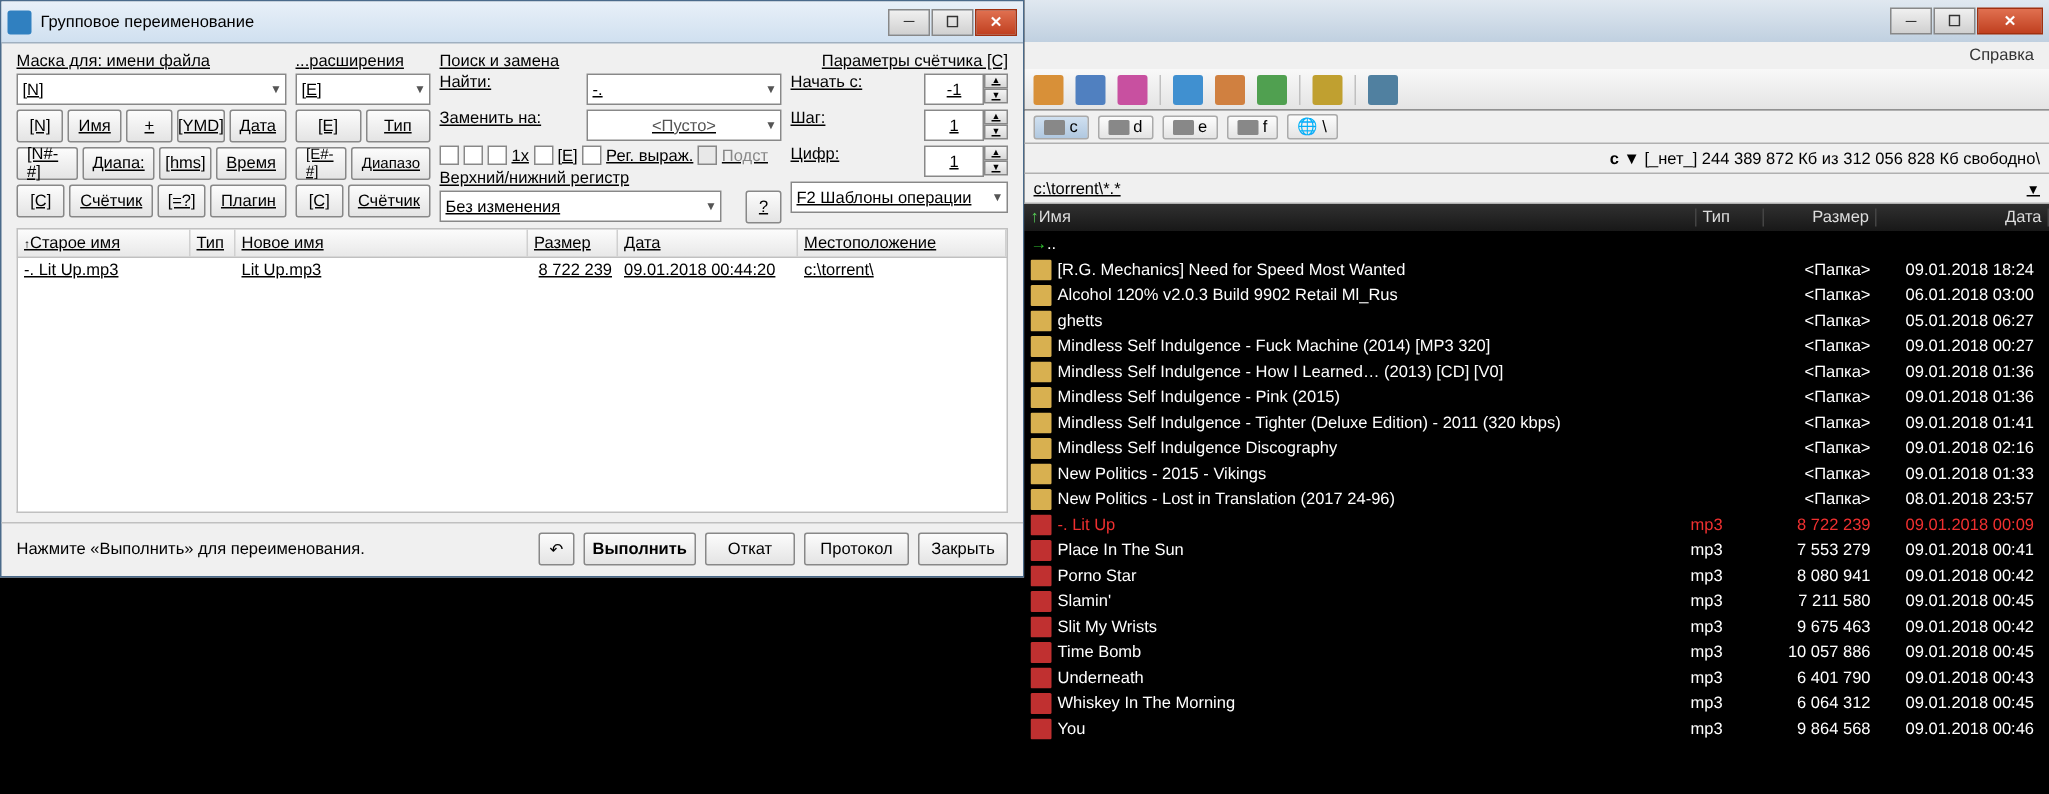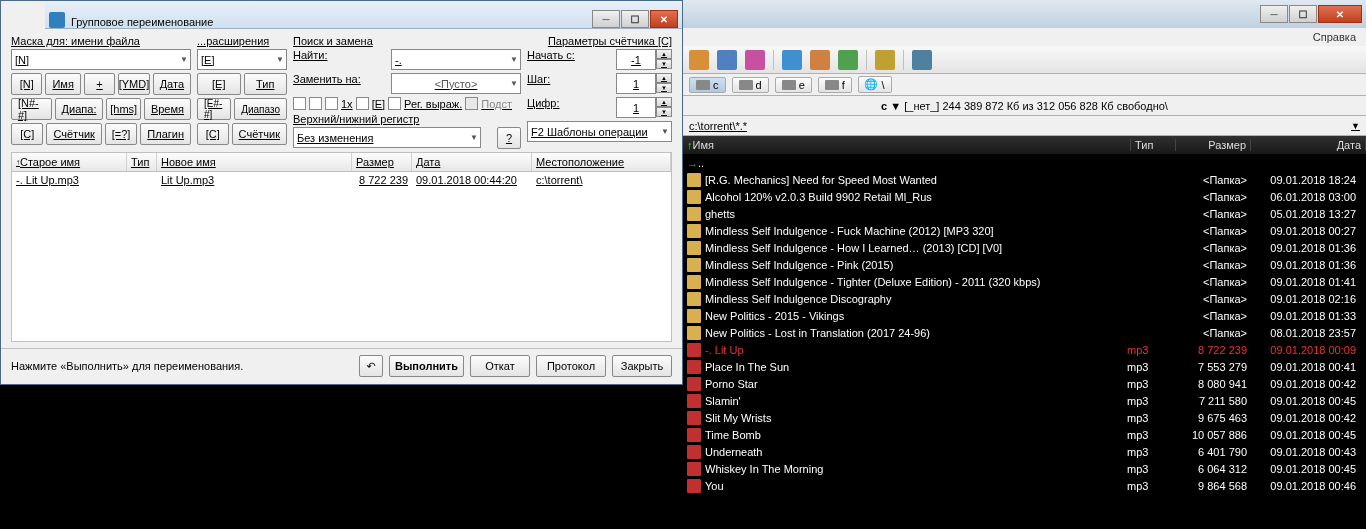--- a/index.html
+++ b/index.html
@@ -1,20 +1,20 @@
 <!DOCTYPE html>
 <html><head>
 <meta charset="utf-8">
 <style>
 * { margin: 0; padding: 0; box-sizing: border-box; font-family: Tahoma, sans-serif; font-size: 11px; }
 body { width: 1366px; height: 529px; background: #000; overflow: hidden; position: relative; }
 
 
 .dialog { position: absolute; left: 0; top: 0; width: 683px; height: 385px; background: #f0f0f0; border: 1px solid #4a6a8a; }
-.titlebar { height: 28px; background: linear-gradient(#e8f0f8,#d0e0f0); display: flex; align-items: flex-end; padding: 0 4px; border-bottom: 1px solid #a0b0c0; margin-left: 44px; }
+.titlebar { height: 28px; background: linear-gradient(#e8f0f8,#d0e0f0); display: flex; align-items: center; padding: 0 4px; border-bottom: 1px solid #a0b0c0; }
 .titlebar-icon { width: 16px; height: 16px; background: #3080c0; border-radius: 2px; margin-right: 6px; }
 .titlebar-text { flex: 1; color: #000; }
 .winbtns { display: flex; gap: 1px; }
 .winbtn { width: 28px; height: 18px; display: flex; align-items: center; justify-content: center; font-size: 10px; font-weight: bold; }
 .winbtn.min, .winbtn.max { background: linear-gradient(#f0f0f0,#d0d0d0); border: 1px solid #888; color: #333; }
 .winbtn.close { background: linear-gradient(#e07050,#c04020); border: 1px solid #a03010; color: #fff; }
 
 .dialog-body { padding: 6px 10px; text-decoration: underline; }
 .top-row { display: flex; gap: 6px; }
 .col1 { width: 180px; }
@@ -68,21 +68,21 @@
 .fm { position: absolute; right: 0; top: 0; width: 683px; height: 529px; background: #000; display: flex; flex-direction: column; }
 .fm-titlebar { height: 28px; background: linear-gradient(#e0e8f0,#c0d0e0); display: flex; align-items: center; justify-content: flex-end; padding: 0 4px; }
 .fm-menu { height: 18px; background: #f0f0f0; display: flex; justify-content: flex-end; padding: 0 10px; align-items: center; color: #333; }
 .fm-toolbar { height: 28px; background: linear-gradient(#f8f8f8,#e4e4e4); border-bottom: 1px solid #b0b0b0; display: flex; align-items: center; gap: 8px; padding: 0 6px; }
 .tb-icon { width: 20px; height: 20px; border-radius: 2px; }
 .tb-sep { width: 1px; height: 20px; background: #c0c0c0; }
 .fm-drives { height: 22px; background: #f0f0f0; border-bottom: 1px solid #b0b0b0; display: flex; align-items: center; gap: 6px; padding: 0 6px; }
 .drive-btn { padding: 1px 6px; background: linear-gradient(#fcfcfc,#e4e4e4); border: 1px solid #aaa; border-radius: 2px; display: flex; align-items: center; gap: 3px; }
 .drive-btn.active { background: linear-gradient(#d0e0f0,#b0c8e0); }
 .drv-icon { width: 14px; height: 10px; background: #888; border-radius: 1px; }
-.fm-status { height: 20px; background: #f0f0f0; display: flex; align-items: center; padding: 0 6px; justify-content: center; border-bottom: 1px solid #b0b0b0; }
+.fm-status { height: 20px; background: #f0f0f0; display: flex; align-items: center; padding: 0 6px; justify-content: flex-end; border-bottom: 1px solid #b0b0b0; }
 .fm-path { height: 20px; background: #f0f0f0; display: flex; align-items: center; padding: 0 6px; border-bottom: 1px solid #b0b0b0; text-decoration: underline; }
 .fm-list-header { display: flex; background: linear-gradient(#303030,#181818); color: #ddd; height: 18px; align-items: center; }
 .fm-list-header > div { padding: 0 4px; border-right: 1px solid #444; }
 .fm-list { flex: 1; background: #000; overflow: hidden; }
 .fm-row { display: flex; color: #fff; height: 17px; align-items: center; padding: 0 4px; }
 .fm-row.selected { color: #f03030; }
 .fm-icon { width: 14px; height: 14px; margin-right: 4px; flex-shrink: 0; }
 .folder-icon { background: #d8b050; border-radius: 1px; }
 .audio-icon { background: #c03030; border-radius: 1px; }
 .arrow-icon { color: #30c030; font-weight: bold; }
@@ -358,26 +358,26 @@
         <div class="fm-col-size">&lt;Папка&gt;</div>
         <div class="fm-col-date">06.01.2018 03:00</div>
       </div>
       <div class="fm-row">
         <div class="fm-col-name">
           <div class="fm-icon folder-icon"></div>
           <span>ghetts</span>
         </div>
         <div class="fm-col-type"></div>
         <div class="fm-col-size">&lt;Папка&gt;</div>
-        <div class="fm-col-date">05.01.2018 13:27</div>
-      </div>
-      <div class="fm-row">
-        <div class="fm-col-name">
-          <div class="fm-icon folder-icon"></div>
-          <span>Mindless Self Indulgence - Fuck Machine (2012) [MP3 320]</span>
+        <div class="fm-col-date">05.01.2018 06:27</div>
+      </div>
+      <div class="fm-row">
+        <div class="fm-col-name">
+          <div class="fm-icon folder-icon"></div>
+          <span>Mindless Self Indulgence - Fuck Machine (2014) [MP3 320]</span>
         </div>
         <div class="fm-col-type"></div>
         <div class="fm-col-size">&lt;Папка&gt;</div>
         <div class="fm-col-date">09.01.2018 00:27</div>
       </div>
       <div class="fm-row">
         <div class="fm-col-name">
           <div class="fm-icon folder-icon"></div>
           <span>Mindless Self Indulgence - How I Learned… (2013) [CD] [V0]</span>
         </div>

